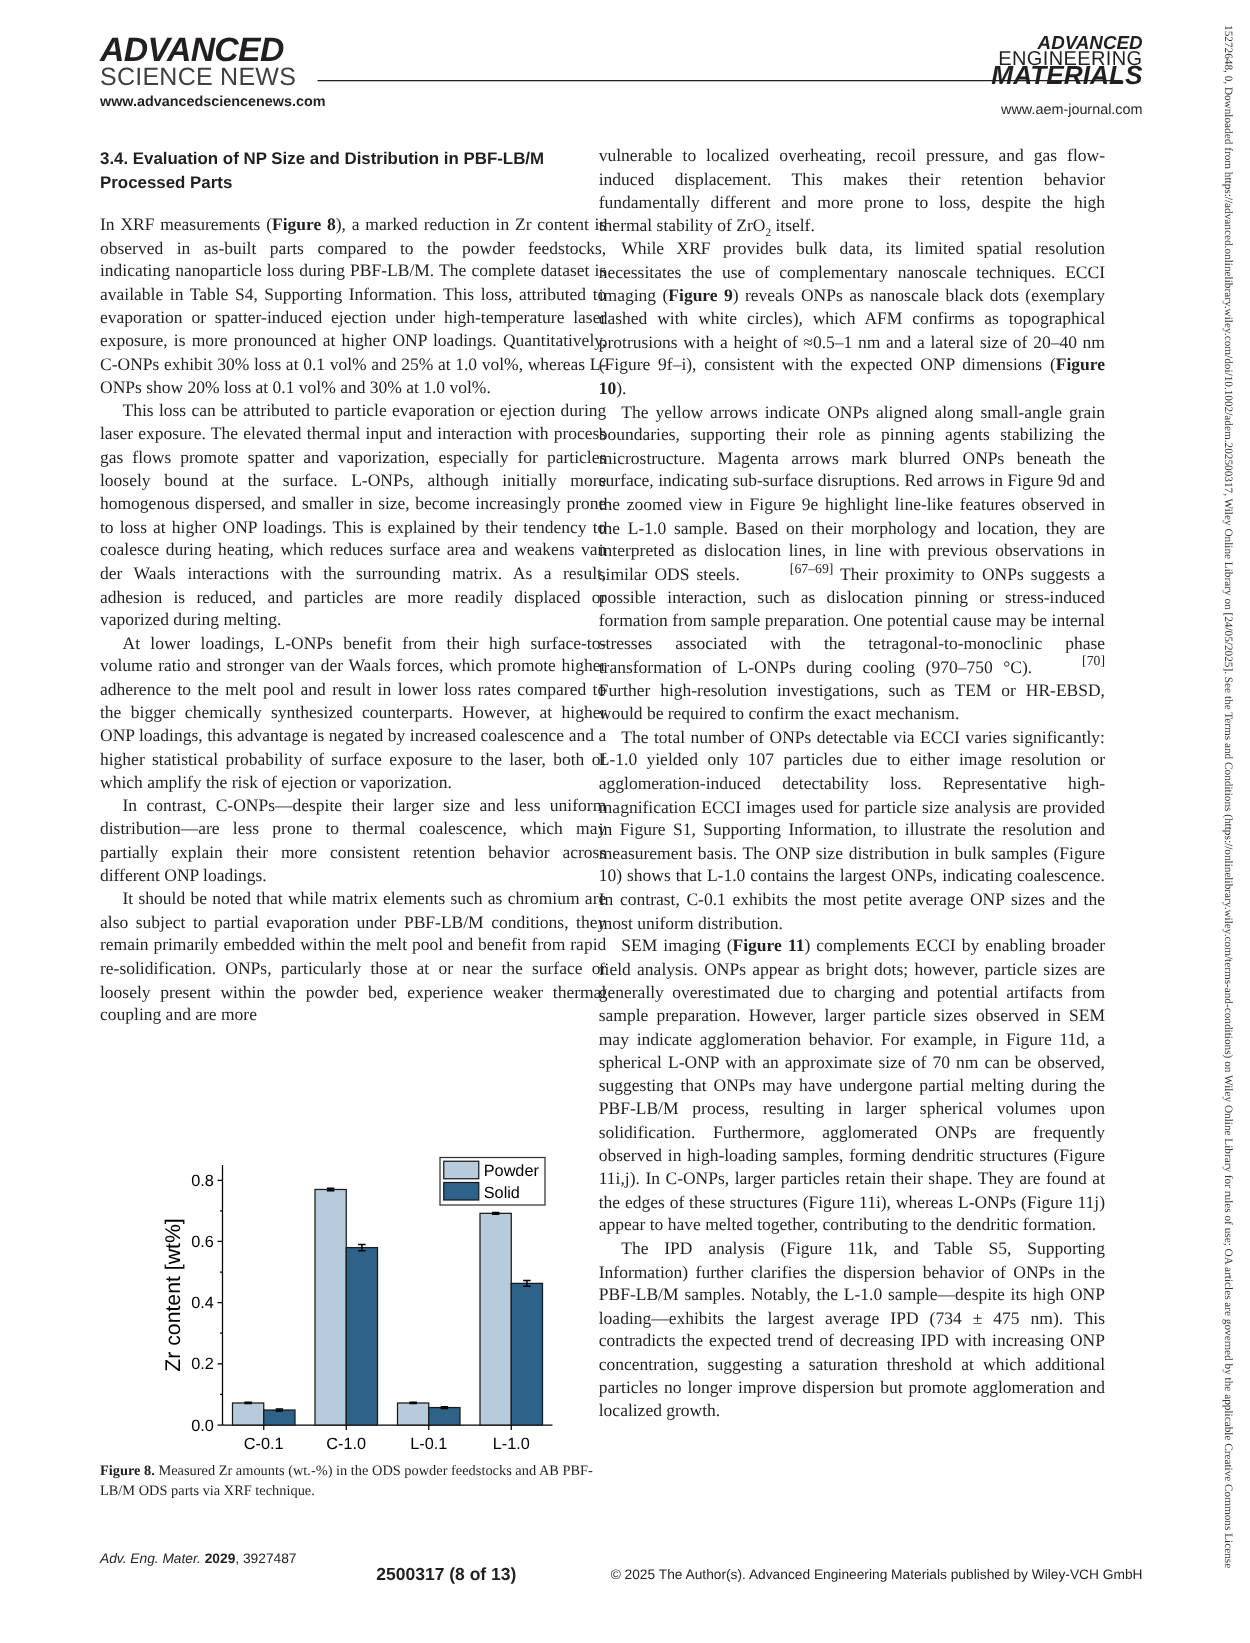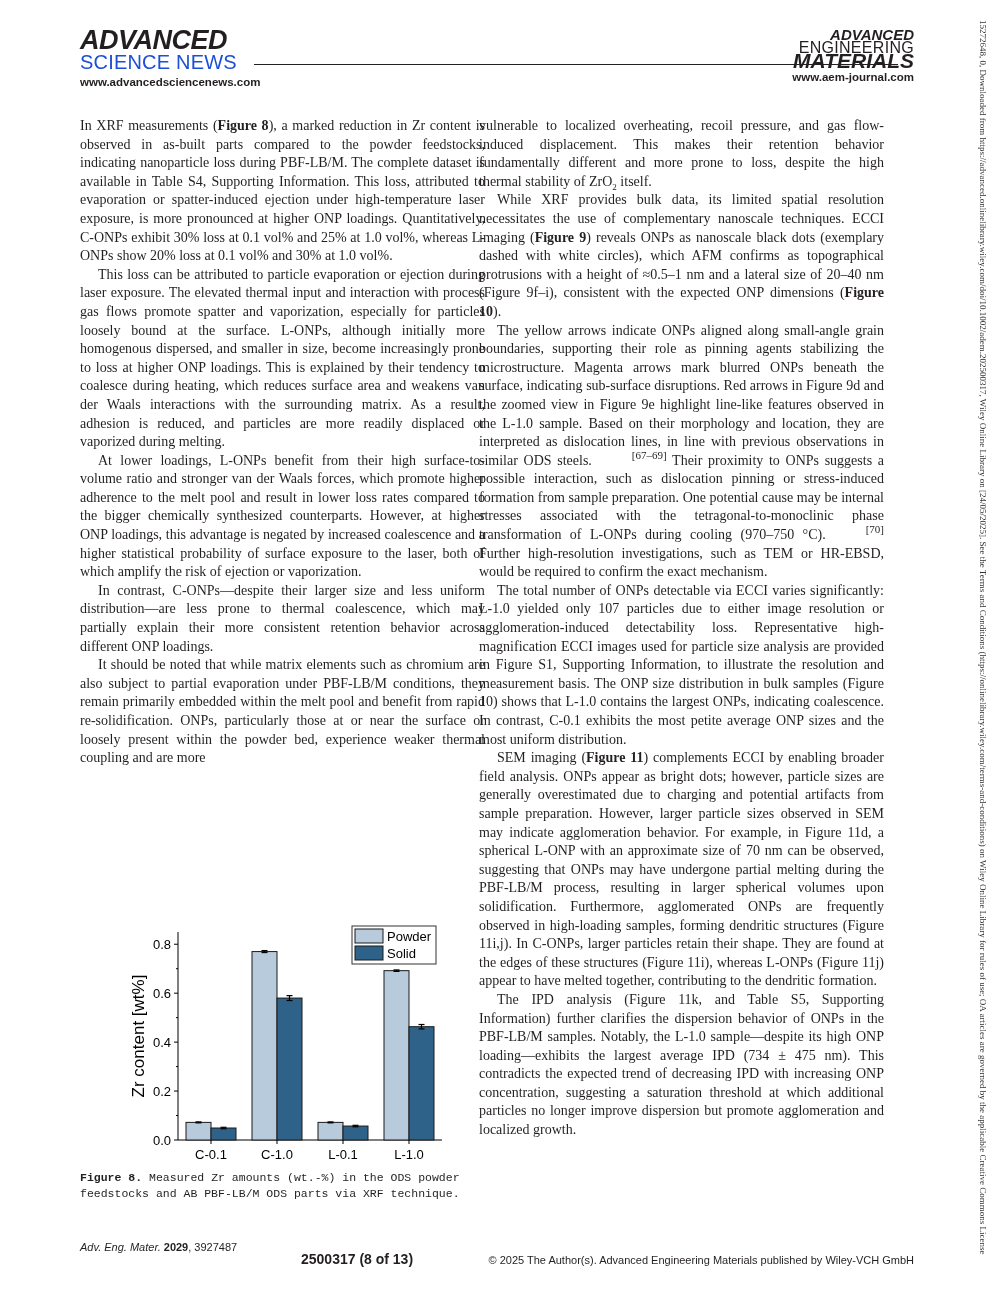--- a/index.html
+++ b/index.html
@@ -1,42 +1,42 @@
 <!DOCTYPE html>
 <html><head>
 <meta charset="utf-8">
 <style>
   html, body { margin: 0; padding: 0; background: #ffffff; }
   body { width: 1000px; height: 1314px; position: relative; overflow: hidden; color: #231f20; }
 
   
   .hdr-left { position: absolute; left: 80px; top: 28px; }
   .logo-adv { font-family: "Liberation Sans", sans-serif; font-weight: bold; font-style: italic; font-size: 27px; letter-spacing: -0.5px; line-height: 24px; color: #231f20; }
-  .logo-news { font-family: "Liberation Sans", sans-serif; font-size: 20px; line-height: 20px; color: #1d4ed8; letter-spacing: 0.2px; }
+  .logo-news { font-family: "Liberation Sans", sans-serif; font-size: 20px; line-height: 20px; color: #404040; letter-spacing: 0.2px; }
   .site-url { font-family: "Liberation Sans", sans-serif; font-weight: bold; font-size: 11.5px; color: #231f20; margin-top: 4px; }
   .hdr-rule { position: absolute; left: 254px; right: 102px; top: 64px; height: 1px; background: #231f20; }
   .hdr-right { position: absolute; right: 86px; top: 28px; text-align: right; }
   .logo-r1 { font-family: "Liberation Sans", sans-serif; font-weight: bold; font-style: italic; font-size: 15px; line-height: 13px; }
   .logo-r2 { font-family: "Liberation Sans", sans-serif; font-size: 16px; line-height: 13px; letter-spacing: 0.3px; }
   .logo-r3 { font-family: Liberation Sans, sans-serif; font-weight: bold; font-style: italic; font-size: 21px; line-height: 13px; }
-  .site-url-r { font-family: "Liberation Sans", sans-serif; font-weight: bold; font-size: 11.5px; margin-top: 4px; }
+  .site-url-r { font-family: "Liberation Sans", sans-serif; font-weight: normal; font-size: 11.5px; margin-top: 15px; }
 
   
   .col { position: absolute; width: 405px; font-family: "Liberation Serif", serif; font-size: 14px; line-height: 18.6px; text-align: justify; }
   .col-left { left: 80px; top: 117px; }
   .col-right { left: 479px; top: 117px; }
   .col p { margin: 0; text-indent: 18px; hyphens: manual; }
   .col p.first { text-indent: 0; }
   .section-title { font-family: "Liberation Sans", sans-serif; font-weight: bold; font-size: 13.5px; line-height: 19px; margin: 0 0 17px 0; text-align: left; }
   sup { font-size: 11px; line-height: 0; margin-left: 40px; }
   sub { font-size: 9px; line-height: 0; }
 
   
   .figure { position: absolute; left: 120px; top: 920px; width: 340px; height: 245px; }
-  .fig-caption { position: absolute; left: 80px; top: 1170px; width: 405px; font-family: Liberation Mono, monospace; font-size: 11.5px; line-height: 15.5px; }
+  .fig-caption { position: absolute; left: 80px; top: 1170px; width: 405px; font-family: Liberation Serif, serif; font-size: 11.5px; line-height: 15.5px; }
   .fig-caption b { font-weight: bold; }
 
   
   .footer { position: absolute; left: 80px; right: 86px; top: 1240px; font-family: "Liberation Sans", sans-serif; font-size: 11px; }
   .foot-left { position: absolute; left: 0; top: 1px; font-size: 11px; }
   .foot-mid { position: absolute; left: 221px; top: -1px; font-weight: bold; font-size: 14px; margin-top: 12px; }
   .foot-right { position: absolute; right: 0; top: 14px; font-size: 11px; }
 
   
   .side-text { position: absolute; left: 974px; top: 20px; width: 1280px; height: 14px; transform-origin: 0 0; transform: translate(14px, 0) rotate(90deg); font-family: "Liberation Serif", serif; font-size: 9px; white-space: nowrap; color: #333; }
@@ -51,20 +51,21 @@
 </div>
 <div class="hdr-rule"></div>
 <div class="hdr-right">
   <div class="logo-r1">ADVANCED</div>
   <div class="logo-r2">ENGINEERING</div>
   <div class="logo-r3">MATERIALS</div>
   <div class="site-url-r">www.aem-journal.com</div>
 </div>
 
 <div class="col col-left">
+  <div class="section-title">3.4. Evaluation of NP Size and Distribution in PBF-LB/M Processed Parts</div>
   <p class="first"><span>In XRF measurements (</span><b>Figure 8</b><span>), a marked reduction in Zr content is observed in as-built parts compared to the powder feedstocks, indicating nanoparticle loss during PBF-LB/M. The complete dataset is available in Table S4, Supporting Information. This loss, attributed to evaporation or spatter-induced ejection under high-temperature laser exposure, is more pronounced at higher ONP loadings. Quantitatively, C-ONPs exhibit 30% loss at 0.1 vol% and 25% at 1.0 vol%, whereas L-ONPs show 20% loss at 0.1 vol% and 30% at 1.0 vol%.</span></p>
   <p>This loss can be attributed to particle evaporation or ejection during laser exposure. The elevated thermal input and interaction with process gas flows promote spatter and vaporization, especially for particles loosely bound at the surface. L-ONPs, although initially more homogenous dispersed, and smaller in size, become increasingly prone to loss at higher ONP loadings. This is explained by their tendency to coalesce during heating, which reduces surface area and weakens van der Waals interactions with the surrounding matrix. As a result, adhesion is reduced, and particles are more readily displaced or vaporized during melting.</p>
   <p>At lower loadings, L-ONPs benefit from their high surface-to-volume ratio and stronger van der Waals forces, which promote higher adherence to the melt pool and result in lower loss rates compared to the bigger chemically synthesized counterparts. However, at higher ONP loadings, this advantage is negated by increased coalescence and a higher statistical probability of surface exposure to the laser, both of which amplify the risk of ejection or vaporization.</p>
   <p>In contrast, C-ONPs—despite their larger size and less uniform distribution—are less prone to thermal coalescence, which may partially explain their more consistent retention behavior across different ONP loadings.</p>
   <p>It should be noted that while matrix elements such as chromium are also subject to partial evaporation under PBF-LB/M conditions, they remain primarily embedded within the melt pool and benefit from rapid re-solidification. ONPs, particularly those at or near the surface or loosely present within the powder bed, experience weaker thermal coupling and are more</p>
 </div>
 
 <div class="col col-right">
   <p class="first"><span>vulnerable to localized overheating, recoil pressure, and gas flow-induced displacement. This makes their retention behavior fundamentally different and more prone to loss, despite the high thermal stability of ZrO</span><sub>2</sub><span> itself.</span></p>
   <p><span>While XRF provides bulk data, its limited spatial resolution necessitates the use of complementary nanoscale techniques. ECCI imaging (</span><b>Figure 9</b><span>) reveals ONPs as nanoscale black dots (exemplary dashed with white circles), which AFM confirms as topographical protrusions with a height of ≈0.5–1 nm and a lateral size of 20–40 nm (Figure 9f–i), consistent with the expected ONP dimensions (</span><b>Figure 10</b><span>).</span></p>

